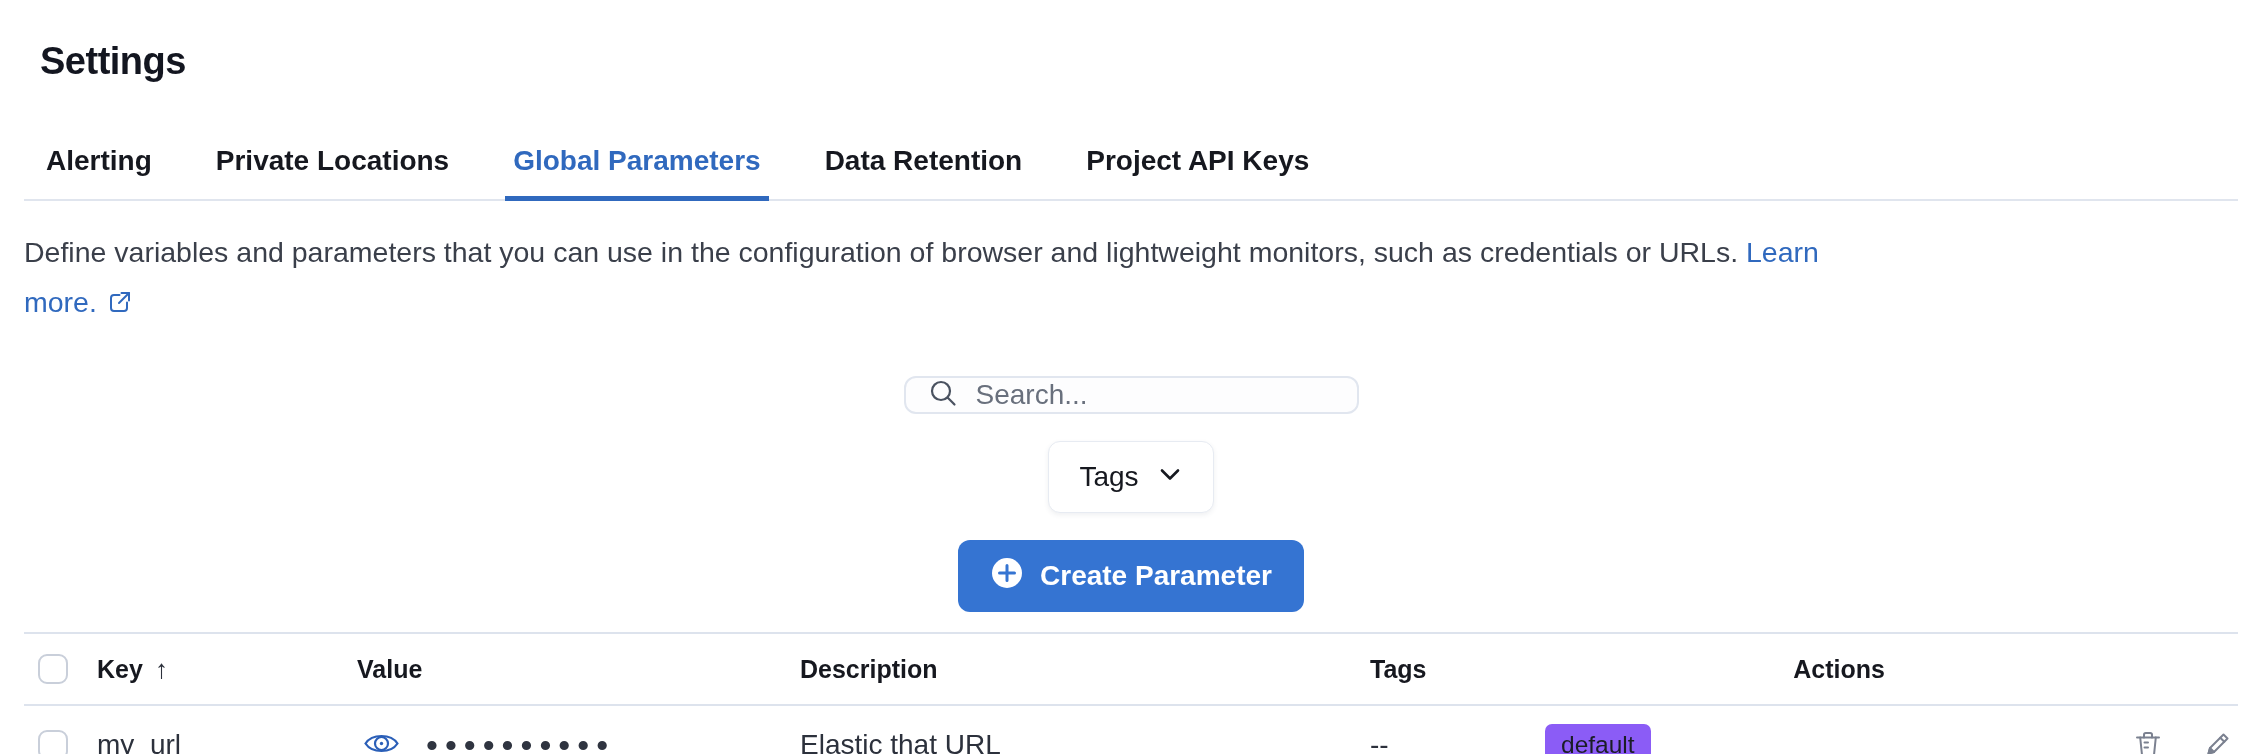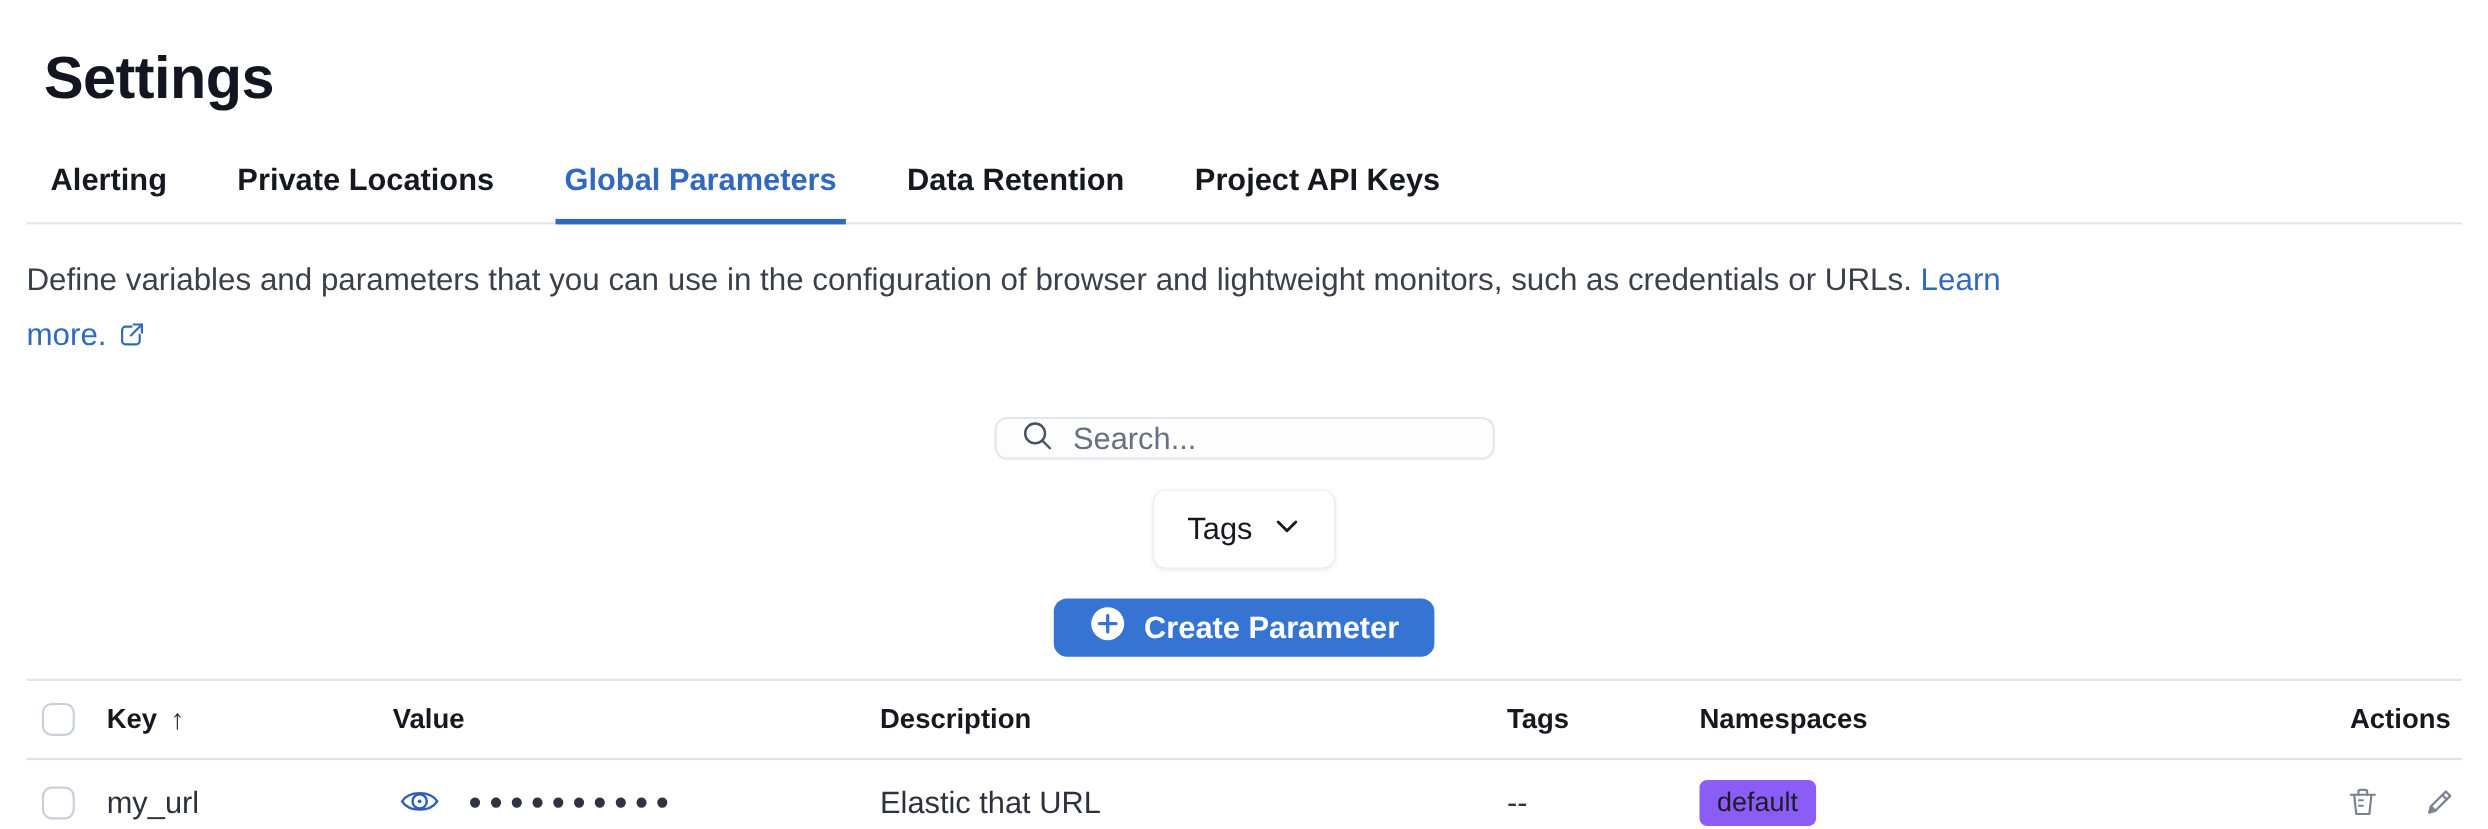--- a/index.html
+++ b/index.html
@@ -7,31 +7,31 @@
   body {
     font-family: "Liberation Sans", "DejaVu Sans", sans-serif;
     background: #ffffff;
     color: #1a1d26;
   }
   .page { padding: 0 24px; }
 
   
   .title {
     margin: 40px 0 0 16px;
-    font-size: 54px;
+    font-size: 38px;
     font-weight: 700;
     letter-spacing: -0.5px;
     color: #131620;
   }
 
   
   .tabs {
     display: flex;
     gap: 64px;
-    margin-top: 46px;
+    margin-top: 62px;
     padding-left: 22px;
     border-bottom: 2px solid #e0e5ee;
   }
   .tab {
     font-size: 28px;
     font-weight: 700;
     color: #16181f;
     padding-bottom: 22px;
     cursor: pointer;
     white-space: nowrap;
@@ -75,21 +75,21 @@
     padding: 0 30px;
     background: #ffffff;
     border: 1px solid #e7ebf2;
     border-radius: 12px;
     box-shadow: 0 2px 5px rgba(50, 60, 90, 0.08);
     display: flex; align-items: center; gap: 18px;
     font-family: inherit; font-size: 28px; font-weight: 500; color: #16181f;
     cursor: pointer;
   }
   .create-btn {
-    height: 53px;
+    height: 72px;
     padding: 0 32px;
     background: #3574d2;
     border: none;
     border-radius: 12px;
     display: flex; align-items: center; gap: 16px;
     font-family: inherit; font-size: 28px; font-weight: 600; color: #ffffff;
     cursor: pointer;
     white-space: nowrap;
   }
 
@@ -186,21 +186,20 @@
       <div>
           <div class="cb"></div>
         </div>
       <div class="col-key">
         <span>Key</span>
         <span class="sort-arrow">↑</span>
       </div>
       <div>Value</div>
       <div>Description</div>
       <div>Tags</div>
-      <div>Namespaces</div>
       <div class="col-actions-h">Actions</div>
     </div>
 
     <div class="trow">
       <div>
           <div class="cb"></div>
         </div>
       <div class="col-key">my_url</div>
       <div class="value-cell">
         <button class="icon-btn">

